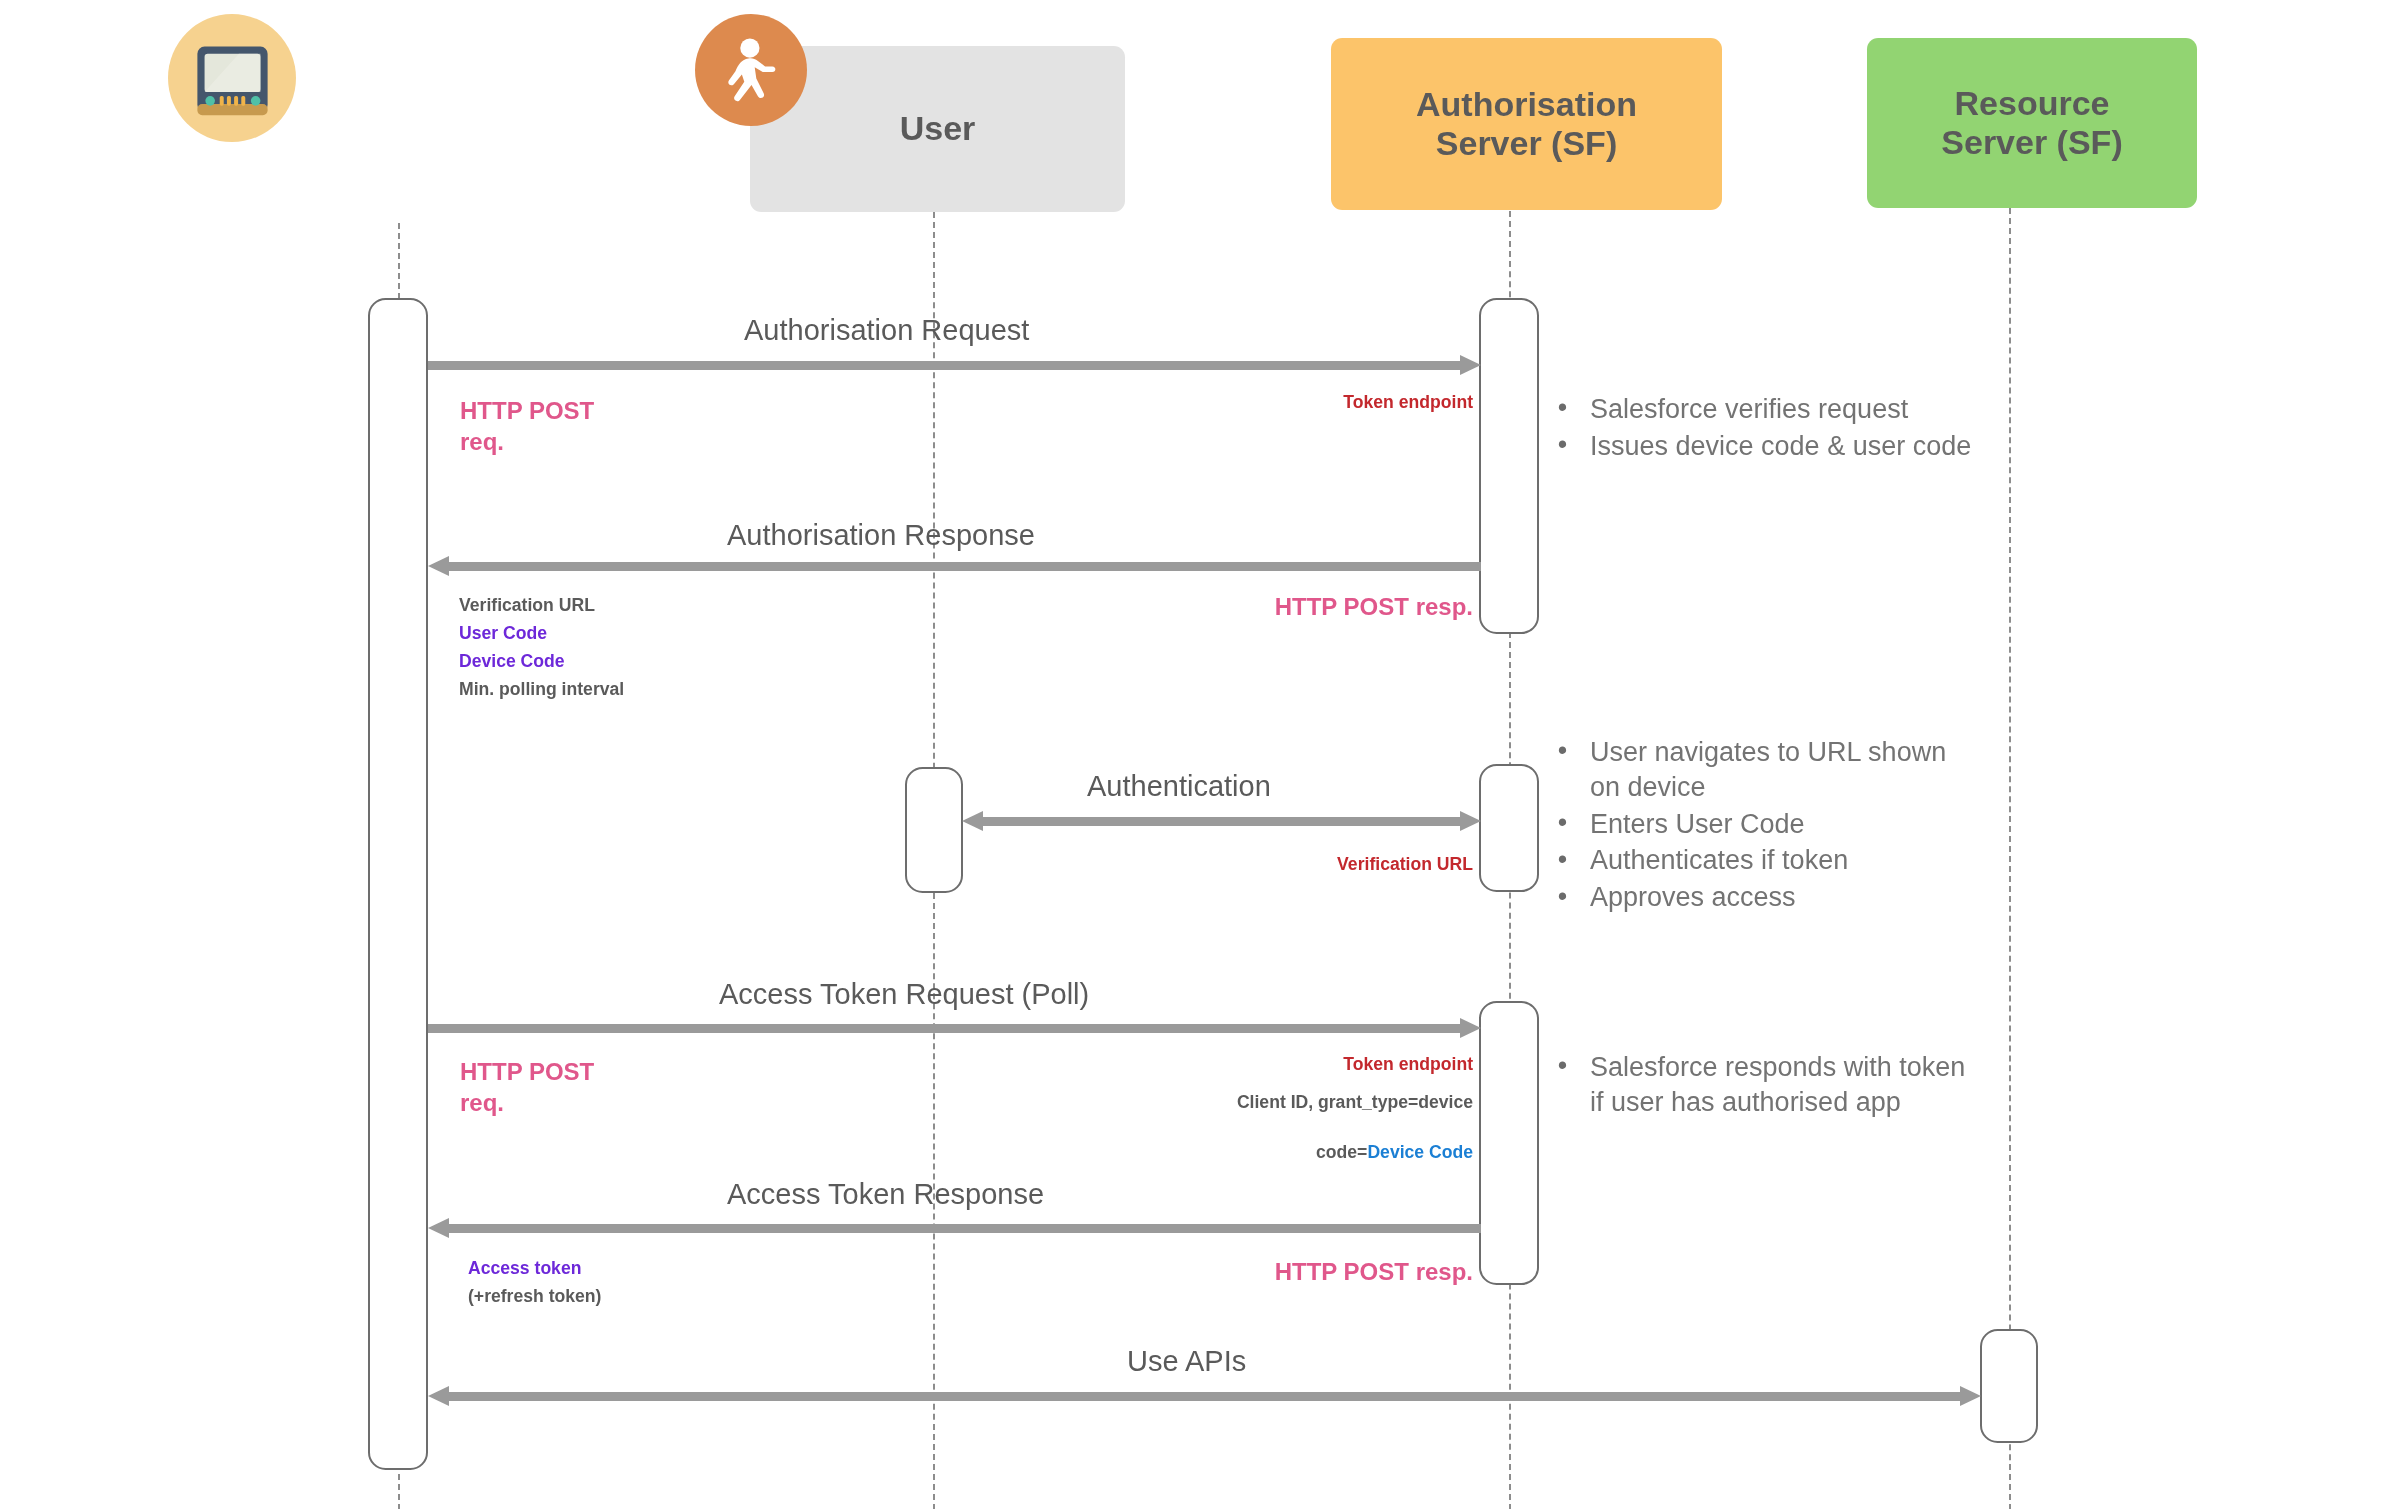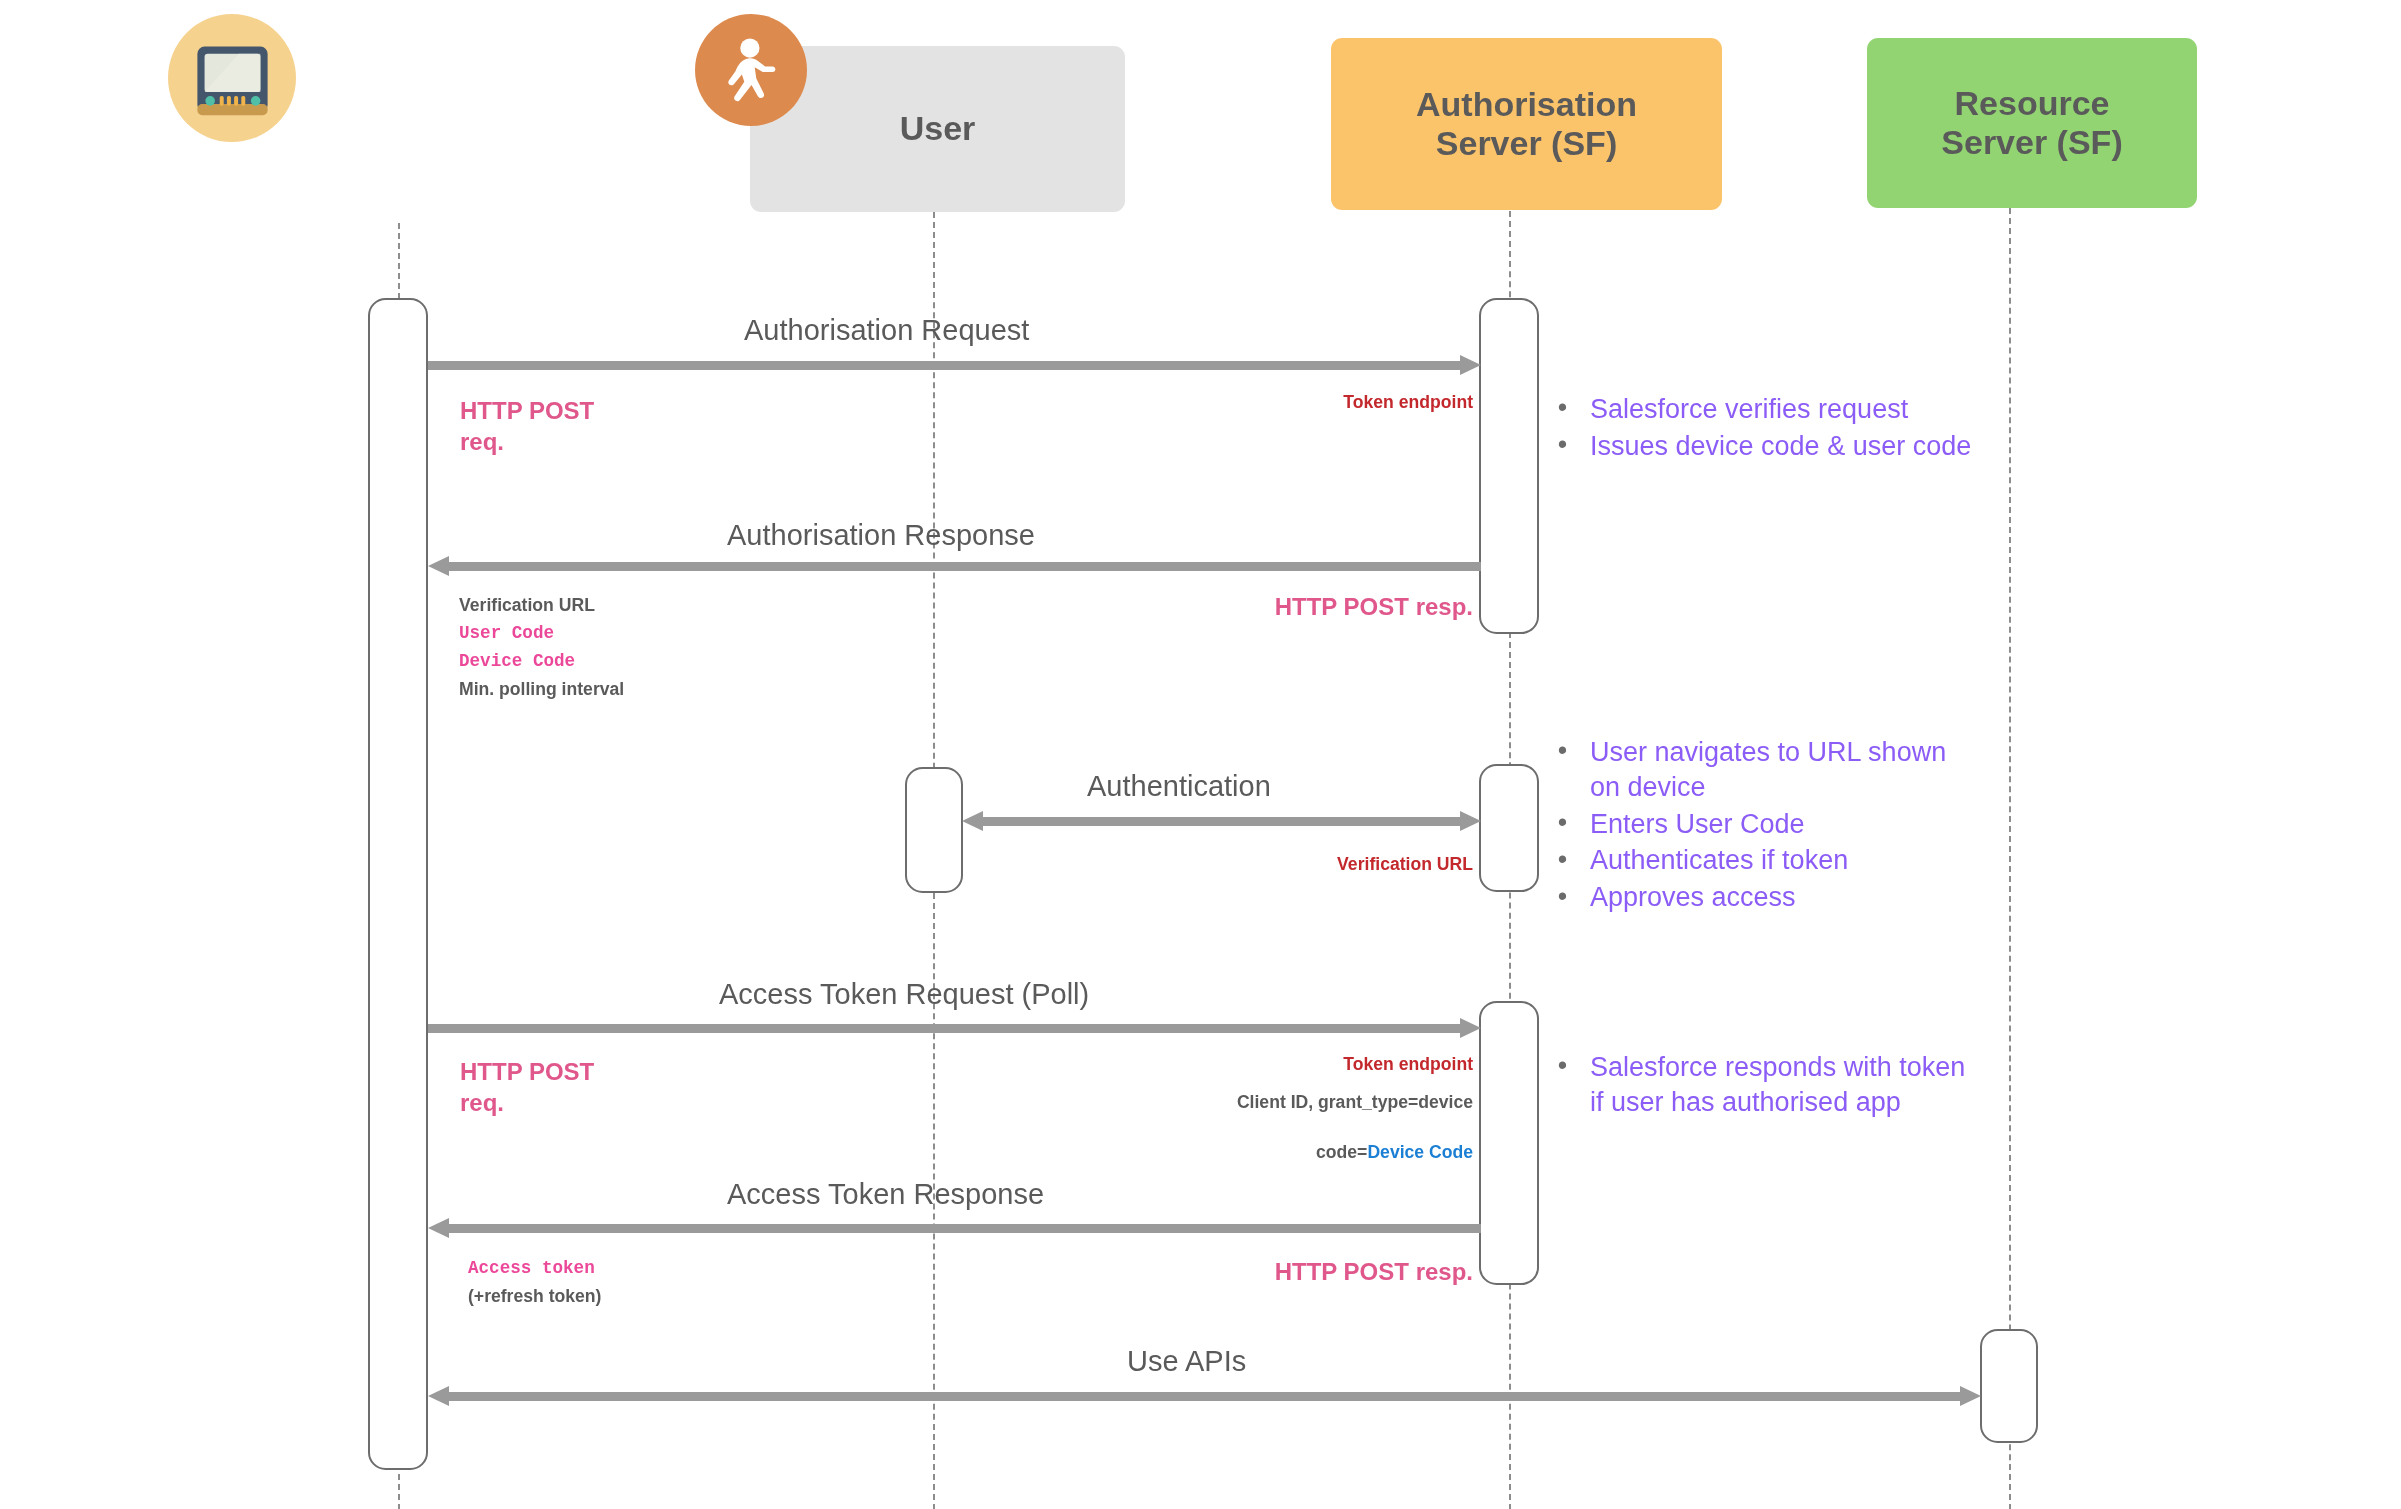--- a/index.html
+++ b/index.html
@@ -70,25 +70,25 @@
   
   .note {
     position: absolute; z-index: 6;
     font-weight: bold; font-size: 17.6px; line-height: 1.28;
     color: #5a5a5a; white-space: pre-line;
   }
   .note.big   { font-size: 24px; }
   .note.right { text-align: right; }
   .note.pink  { color: #e0578b; }
   .note.crimson { color: #c3282d; }
-  .note.blue  { color: #ec4899; font-family: Liberation Mono, monospace; }
+  .note.blue  { color: #6d28d9; }
   .note .blue { color: #1b7fd4; }
 
   
-  .bullets { position: absolute; z-index: 6; color: #8b5cf6; font-size: 27px; line-height: 1.3; }
+  .bullets { position: absolute; z-index: 6; color: #737373; font-size: 27px; line-height: 1.3; }
   .bullets ul { list-style: none; }
   .bullets li { position: relative; padding-left: 37px; margin-bottom: 1.6px; }
   .bullets li::before {
     content: "•"; position: absolute; left: 4.8px; top: -1.6px; font-size: 27px; color:#6b6b6b;
   }
 </style>
 </head>
 <body>
 
 <div id="stage">

